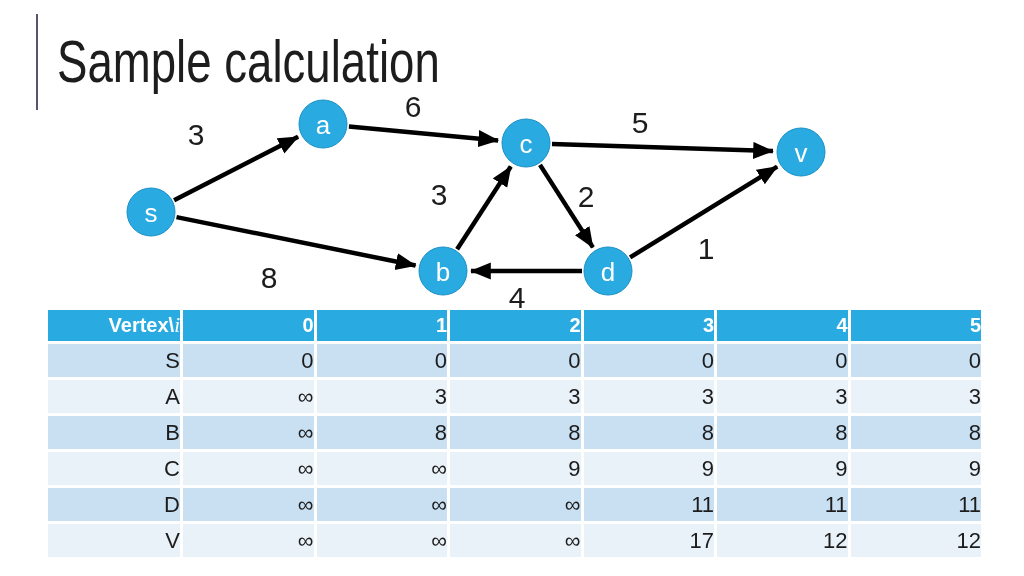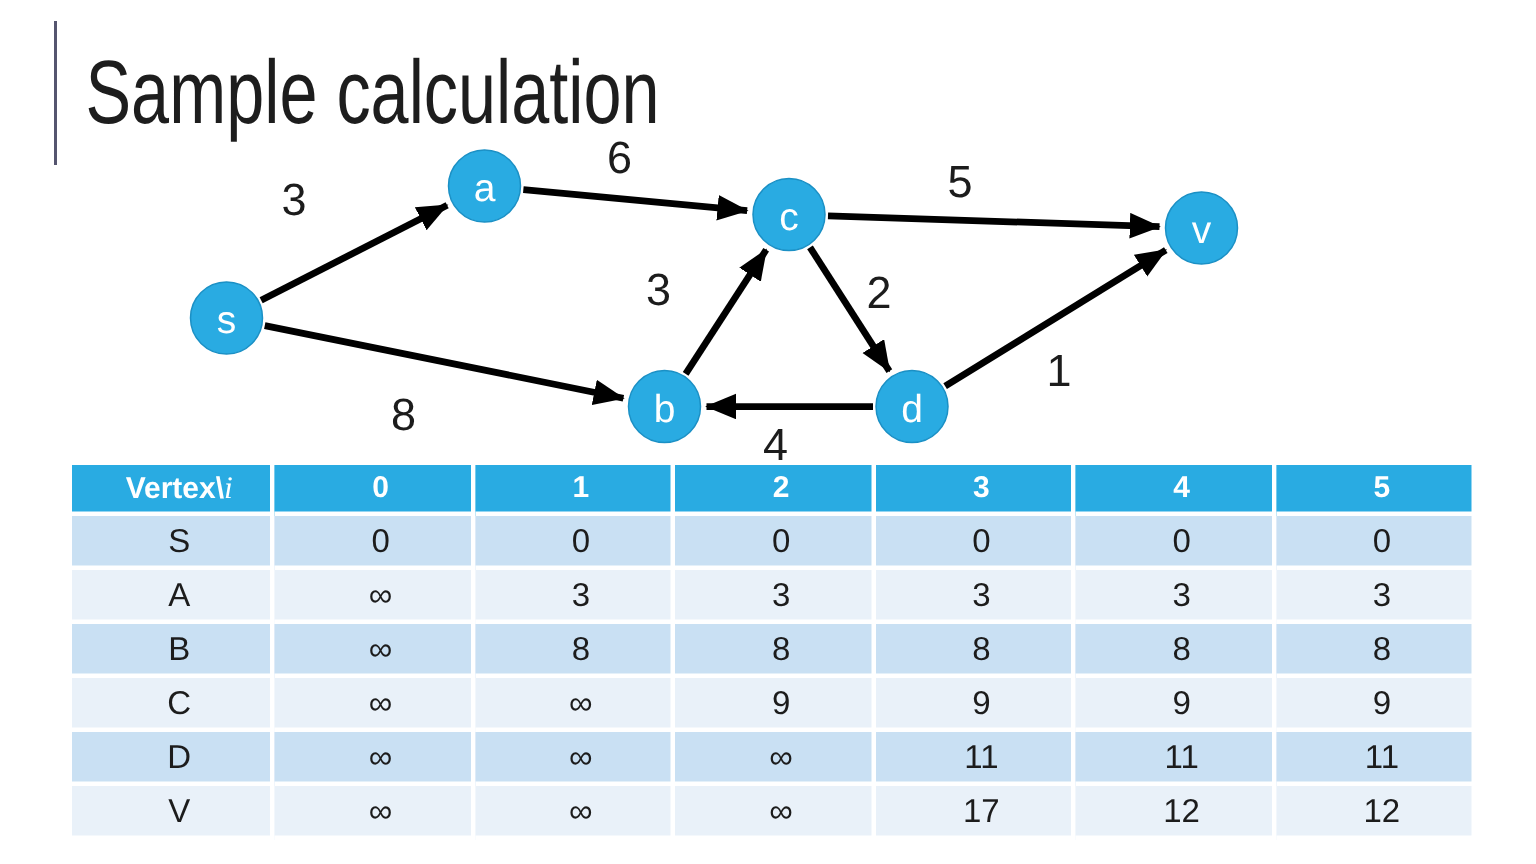--- a/index.html
+++ b/index.html
@@ -63,21 +63,21 @@
     width: 936px;
   }
   #dtable {
     width: 100%;
     border-collapse: separate;
     border-spacing: 0;
     table-layout: fixed;
   }
   #dtable th, #dtable td {
     box-sizing: border-box;
-    text-align: center;
+    text-align: right;
     vertical-align: middle;
     padding: 0 0 0 11px;
     border-right: 3px solid #ffffff;
     border-bottom: 3px solid #ffffff;
     white-space: nowrap;
     overflow: hidden;
   }
   #dtable thead th {
     background: var(--accent, #29ABE2);
     color: #ffffff;

